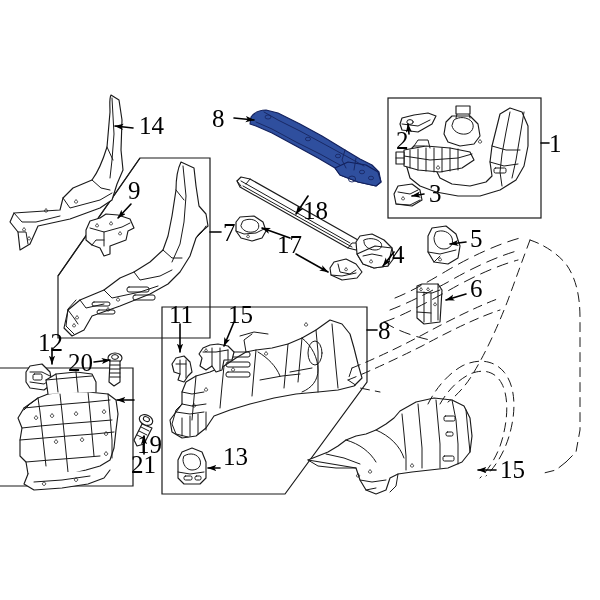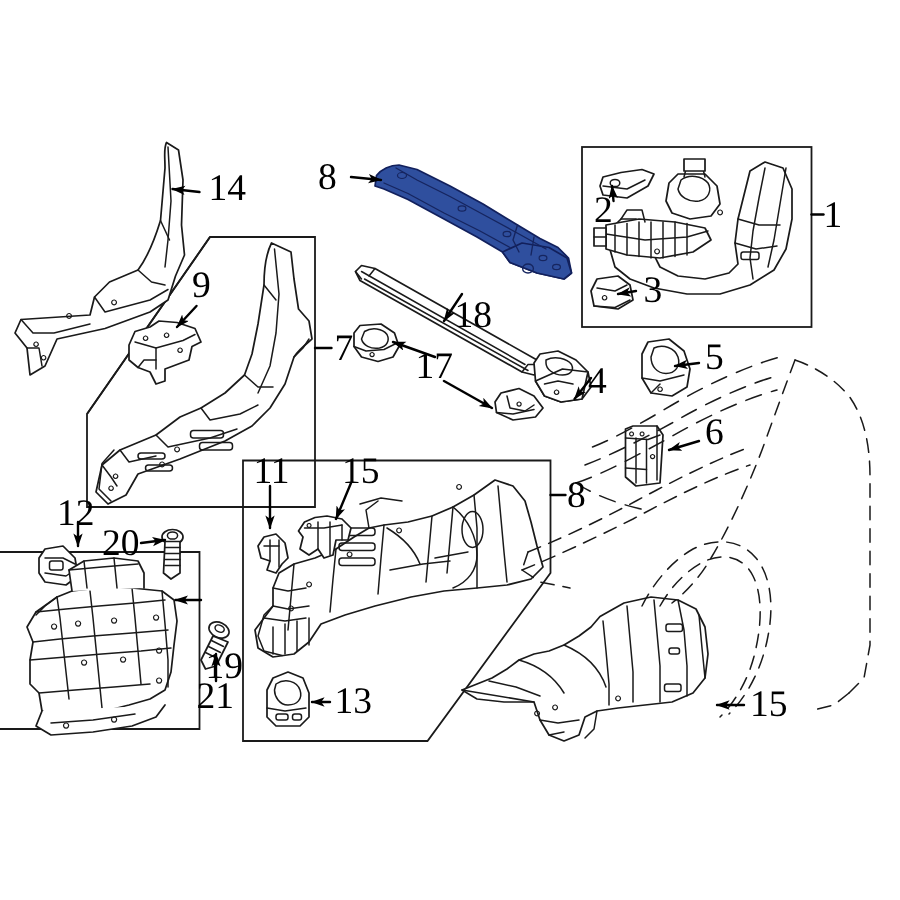--- a/index.html
+++ b/index.html
@@ -488,21 +488,21 @@
   <div class="callout" style="left:429px;top:181px;">3</div>
   <div class="callout" style="left:392px;top:242px;">4</div>
   <div class="callout" style="left:470px;top:226px;">5</div>
   <div class="callout" style="left:470px;top:276px;">6</div>
   <div class="callout" style="left:223px;top:220px;">7</div>
   <div class="callout" style="left:378px;top:318px;">8</div>
   <div class="callout" style="left:128px;top:178px;">9</div>
   <div class="callout" style="left:228px;top:302px;">15</div>
   <div class="callout" style="left:169px;top:302px;">11</div>
   <div class="callout" style="left:38px;top:330px;">12</div>
-  <div class="callout" style="left:223px;top:455px;">13</div>
+  <div class="callout" style="left:223px;top:444px;">13</div>
   <div class="callout" style="left:139px;top:113px;text-align:center;">14</div>
   <div class="callout" style="left:500px;top:457px;">15</div>
   <div class="callout" style="left:212px;top:106px;">8</div>
   <div class="callout" style="left:277px;top:232px;">17</div>
   <div class="callout" style="left:303px;top:174px;margin-top:24px;">18</div>
   <div class="callout" style="left:137px;top:388px;margin-top:44px;">19</div>
   <div class="callout" style="left:68px;top:350px;">20</div>
   <div class="callout" style="left:131px;top:452px;">21</div>
 
 </div>

